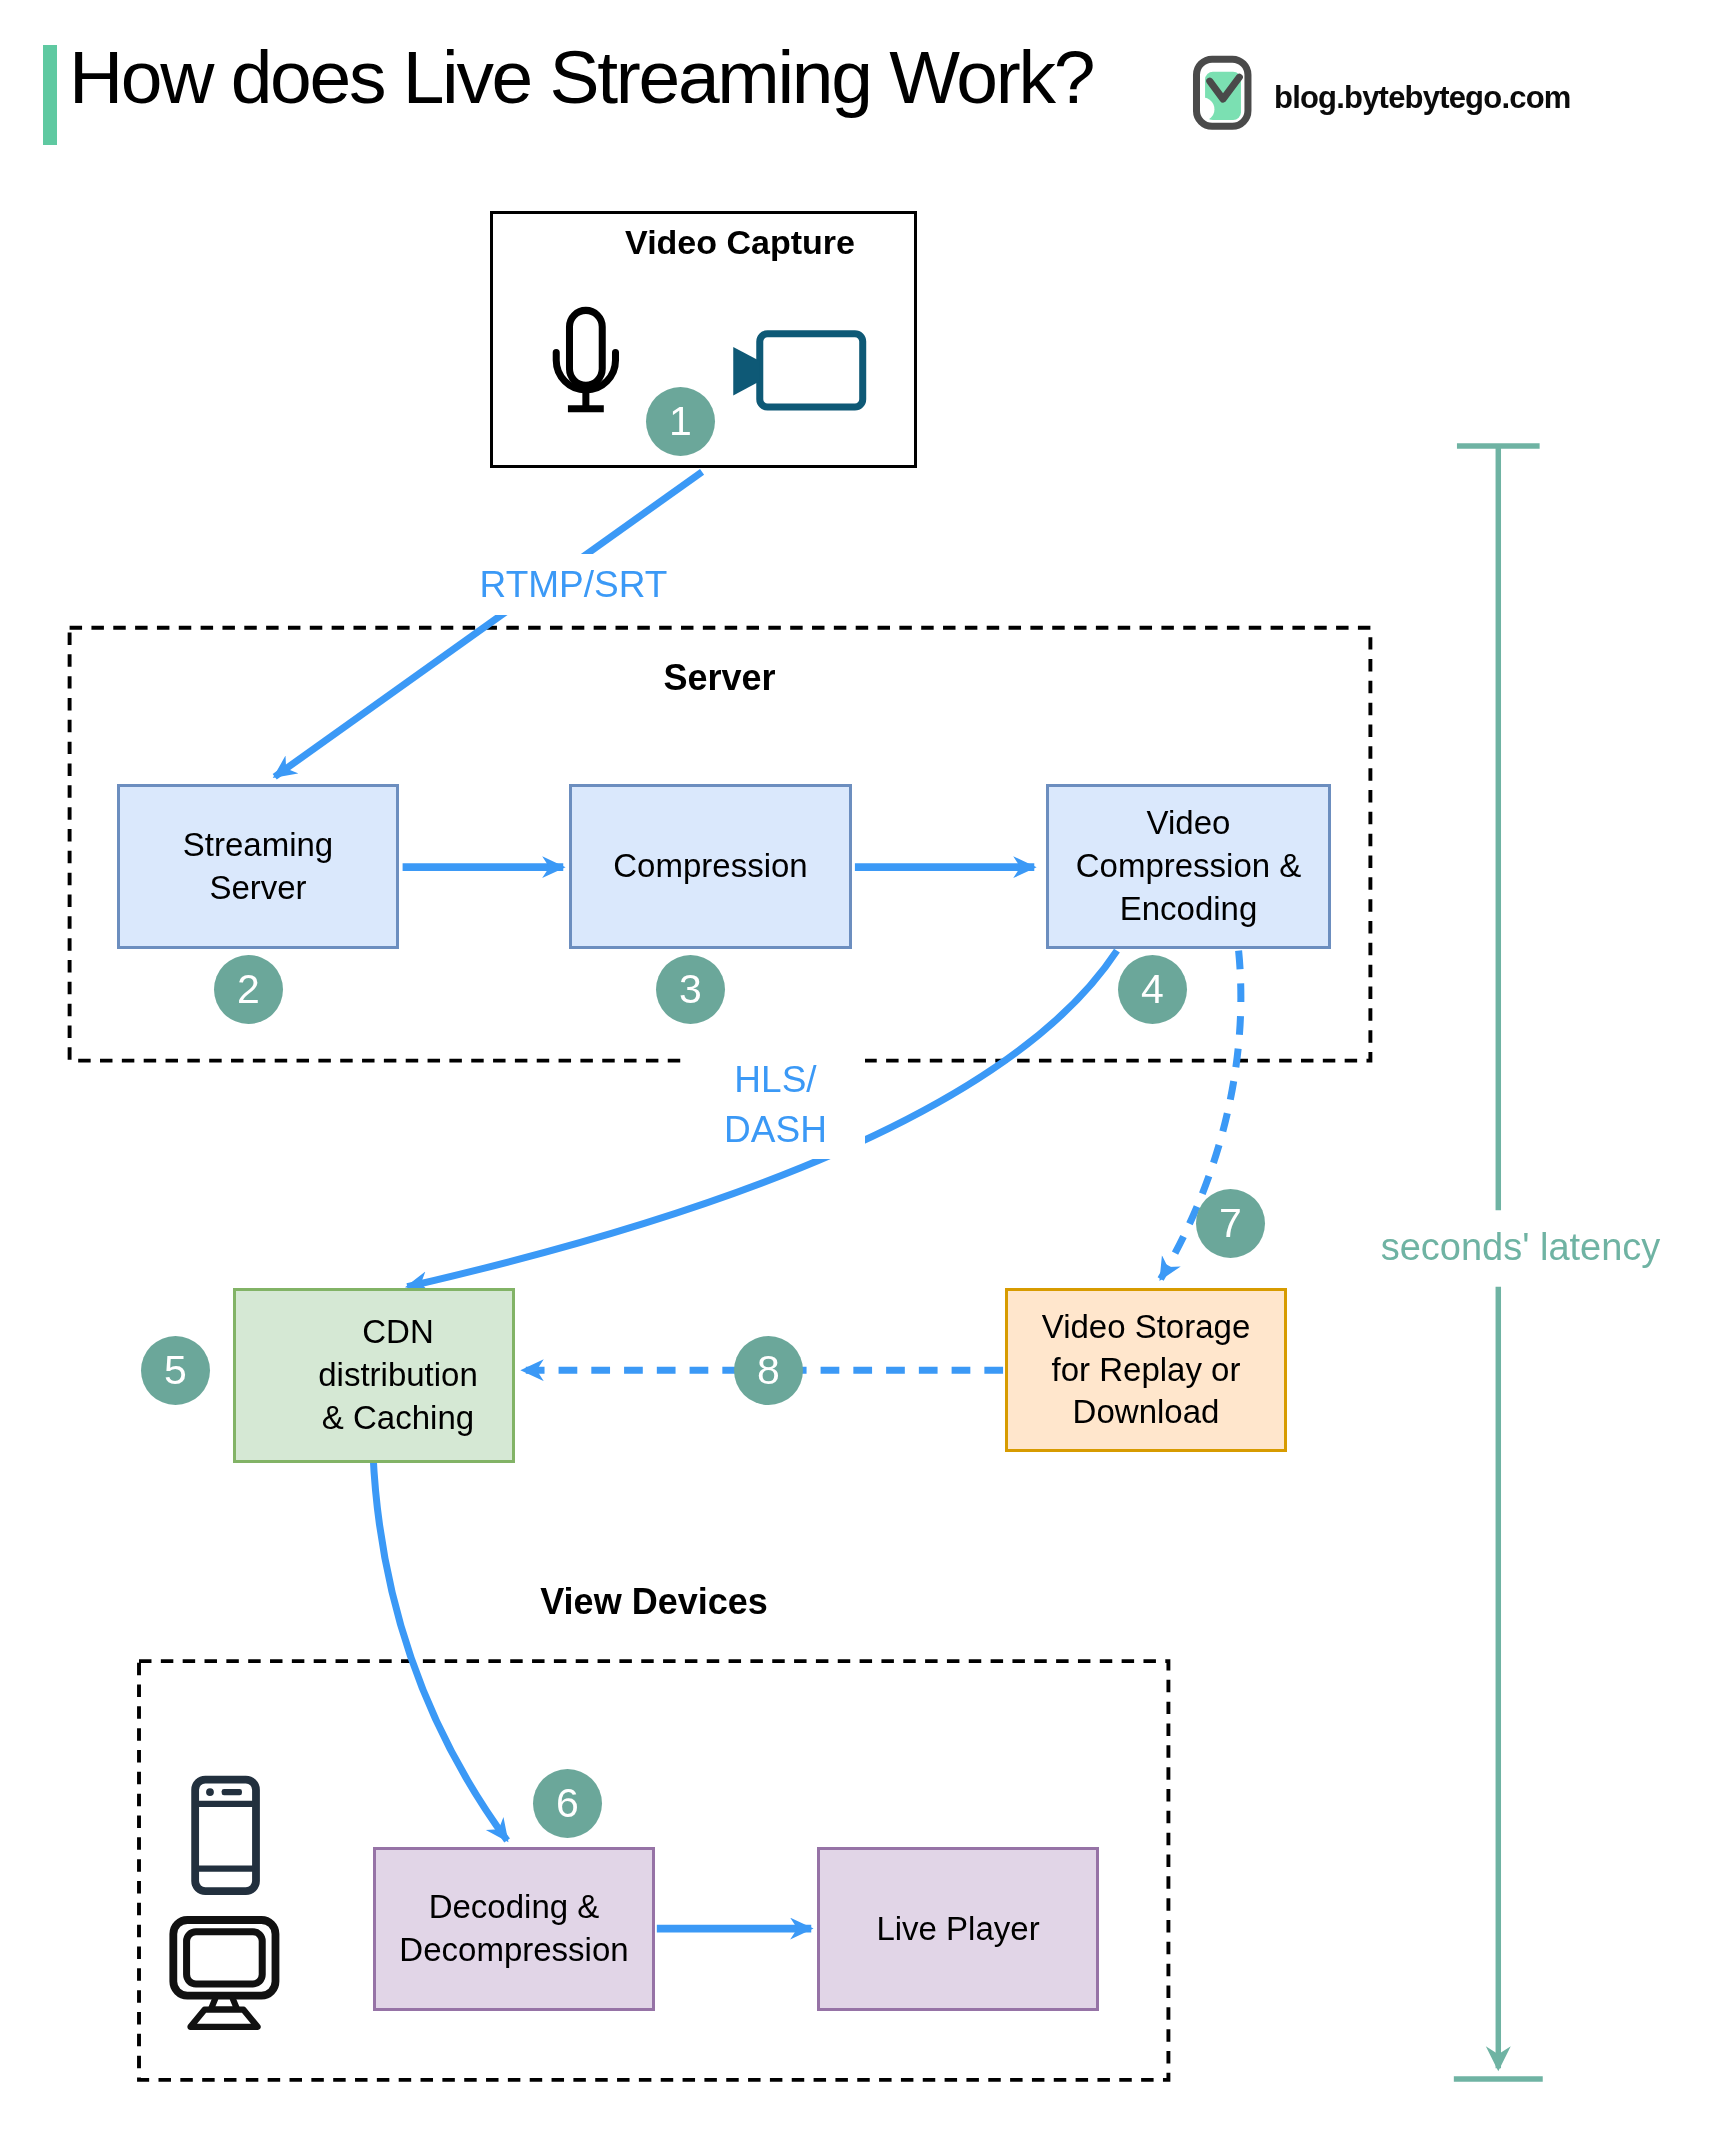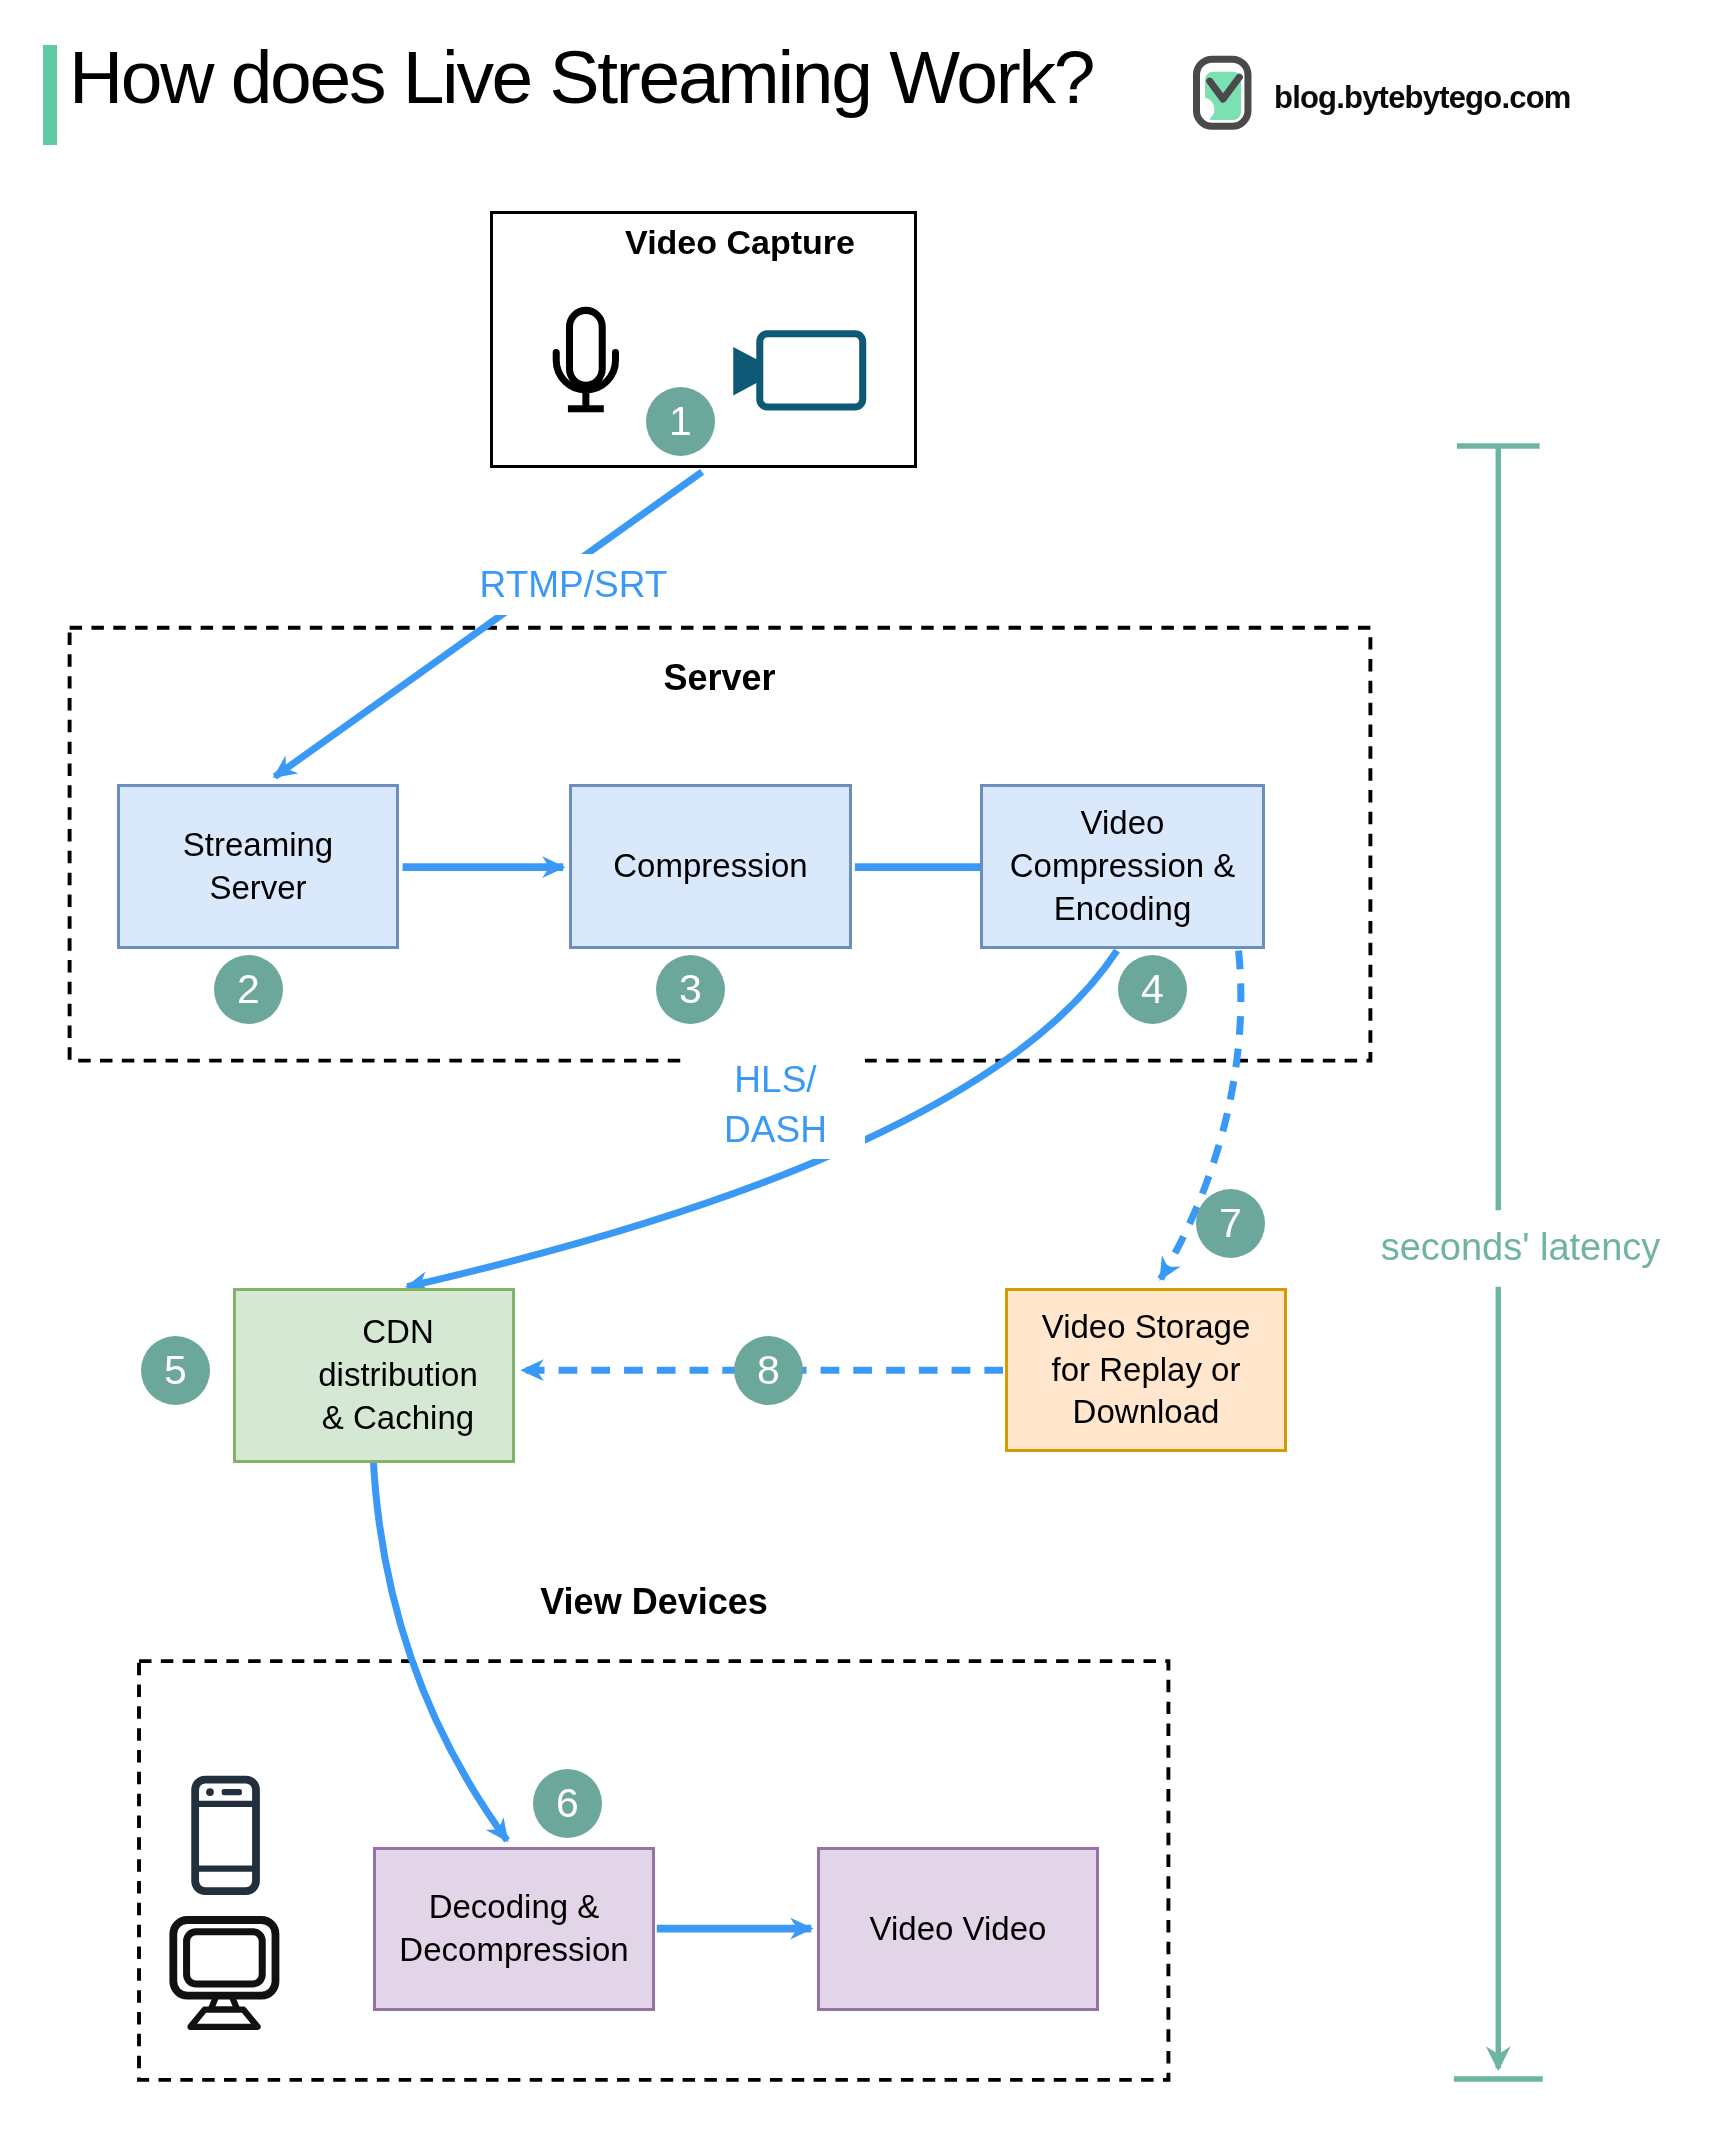--- a/index.html
+++ b/index.html
@@ -103,35 +103,35 @@
   <div class="site-text">blog.bytebytego.com</div>
 
   <div class="node capture-box" style="left:490px;top:211px;width:427px;height:257px;"></div>
   <div class="capture-label" style="left:490px;top:223px;width:500px;">Video Capture</div>
 
   <div class="group-label" style="left:69px;top:657px;width:1301px;">Server</div>
 
   <div class="node blue-box" style="left:117px;top:784px;width:282px;height:165px;">Streaming
 Server</div>
   <div class="node blue-box" style="left:569px;top:784px;width:283px;height:165px;">Compression</div>
-  <div class="node blue-box" style="left:980px;top:784px;width:285px;height:165px;">Video
+  <div class="node blue-box" style="left:1046px;top:784px;width:285px;height:165px;">Video
 Compression &amp;
 Encoding</div>
 
   <div class="node green-box" style="left:233px;top:1288px;width:282px;height:175px;padding-left:48px;">CDN distribution
 &amp; Caching</div>
   <div class="node orange-box" style="left:1005px;top:1288px;width:282px;height:164px;">Video Storage
 for Replay or
 Download</div>
 
   <div class="group-label" style="left:139px;top:1581px;width:1030px;">View Devices</div>
 
   <div class="node purple-box" style="left:373px;top:1847px;width:282px;height:164px;">Decoding &amp;
 Decompression</div>
-  <div class="node purple-box" style="left:817px;top:1847px;width:282px;height:164px;">Video Video</div>
+  <div class="node purple-box" style="left:817px;top:1847px;width:282px;height:164px;">Live Player</div>
 
   <div class="edge-label" style="left:454px;top:554px;width:239px;height:61px;">RTMP/SRT</div>
   <div class="edge-label" style="left:686px;top:1050px;width:179px;height:109px;">HLS/
 DASH</div>
   <div class="edge-label latency-label" style="left:1366px;top:1221px;width:309px;height:53px;">seconds' latency</div>
 
   <div class="badge" style="left:646px;top:387px;">1</div>
   <div class="badge" style="left:214px;top:955px;">2</div>
   <div class="badge" style="left:656px;top:955px;">3</div>
   <div class="badge" style="left:1118px;top:955px;">4</div>

